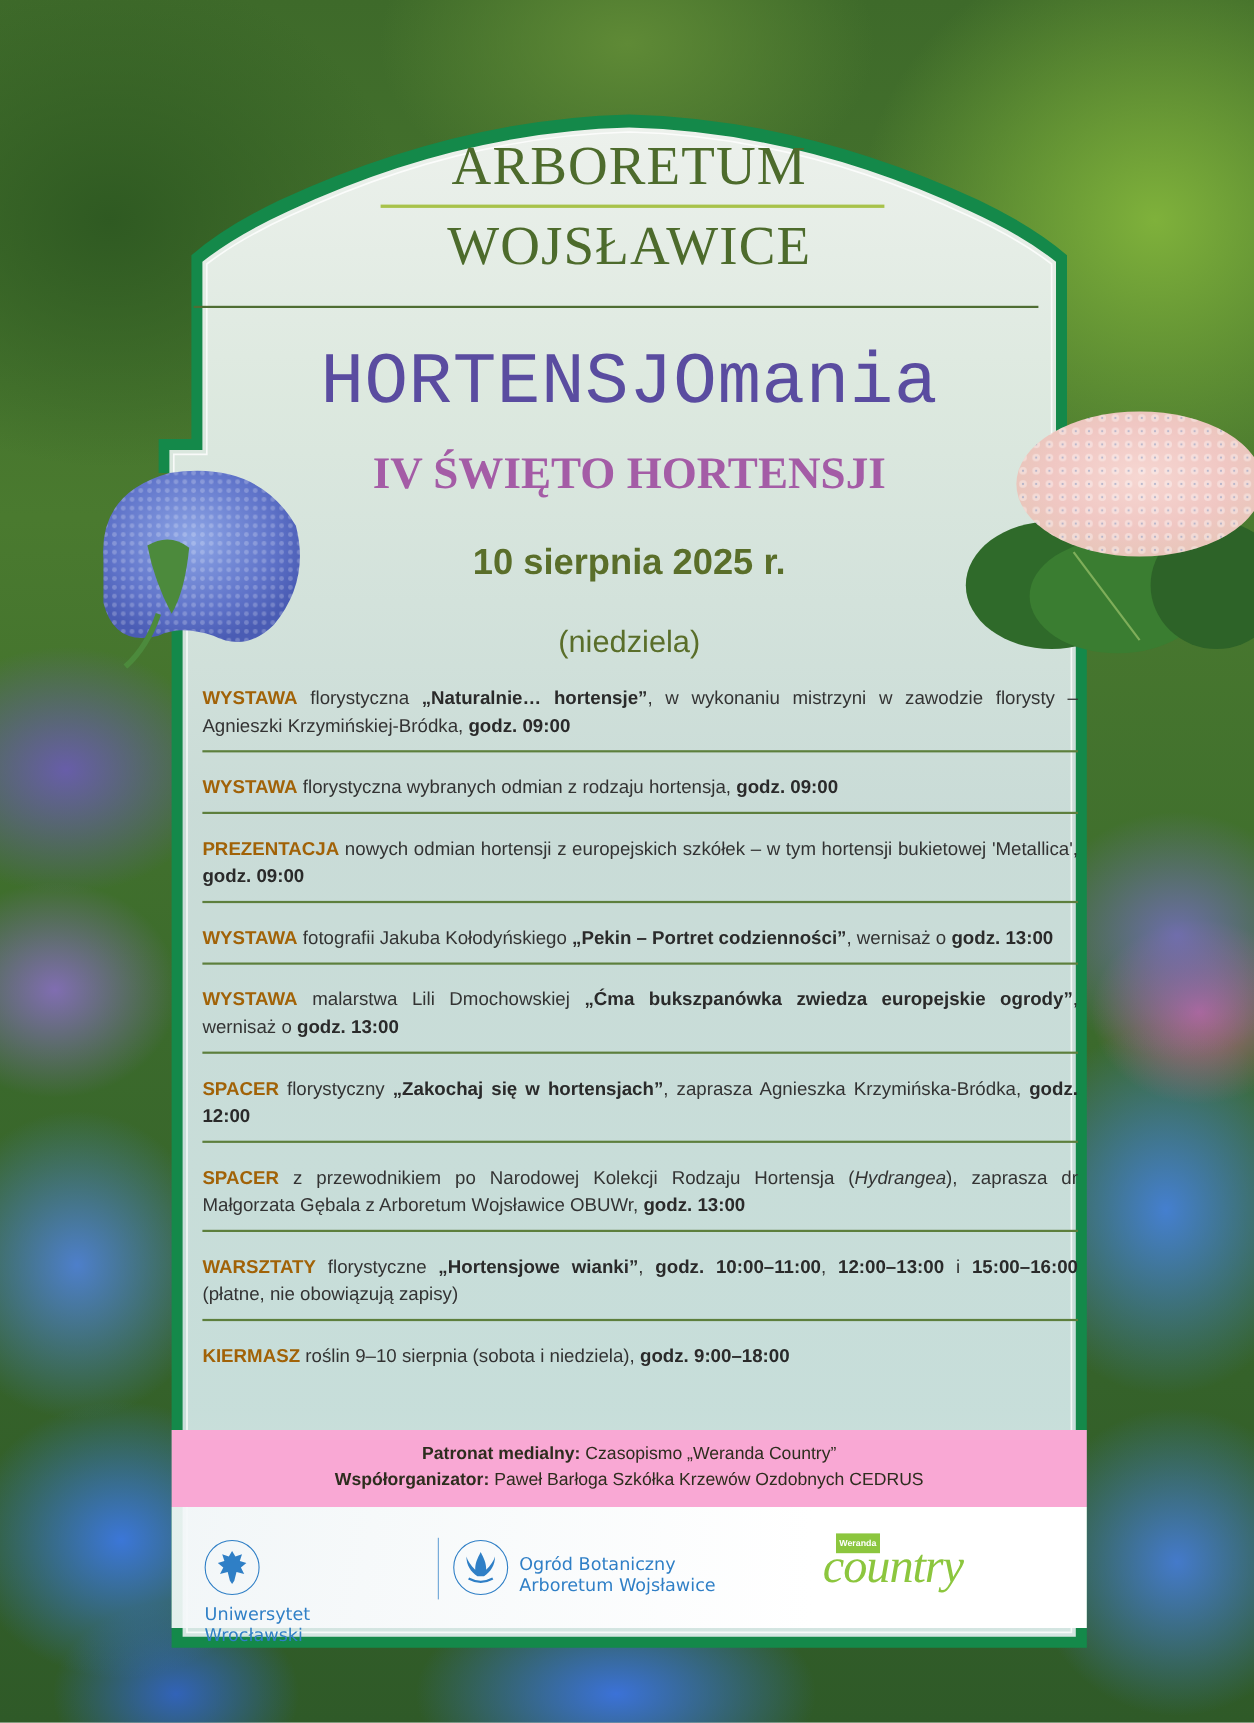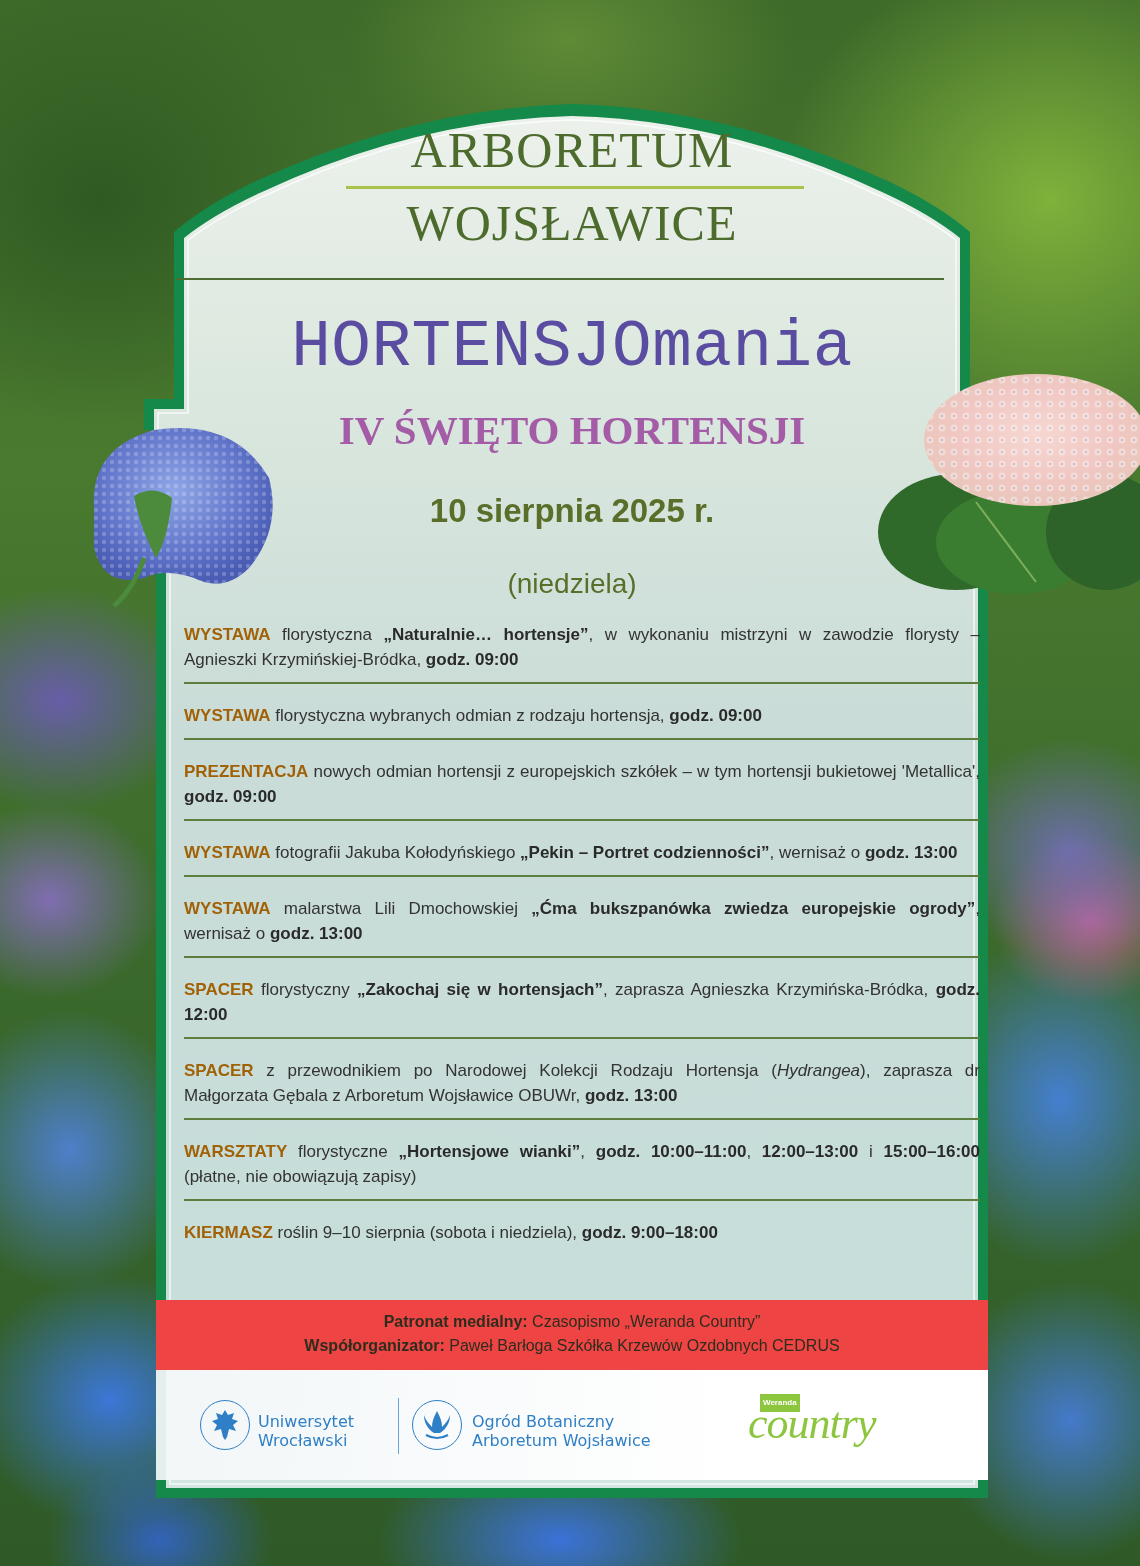--- a/index.html
+++ b/index.html
@@ -105,37 +105,37 @@
   }
   .prog-item:last-child { border-bottom: none; }
   .prog-item .kw { color: #a16207; font-weight: bold; }
   .prog-item b { color: #2a2a2a; }
   .prog-item i { font-style: italic; }
 
   
   .patron-band {
     position: absolute;
     left: 0; width: 832px; top: 1206px; height: 70px;
-    background: #ef4444;
+    background: #f9a8d4;
     text-align: center;
     color: #2d2d1e;
     font-size: 16px;
     line-height: 24px;
     padding-top: 10px;
   }
   .patron-band b { font-weight: bold; }
 
   .logos-band {
     position: absolute;
     left: 0; width: 832px; top: 1276px; height: 110px;
     background: linear-gradient(90deg, rgba(245,248,250,0.92), #ffffff 70%);
   }
   .logo-uwr {
-    position: absolute; left: 44px; top: 30px;
-    display: flex; align-items: flex-end; gap: 8px;
+    position: absolute; left: 30px; top: 30px;
+    display: flex; align-items: flex-start; gap: 8px; flex-direction: column;
   }
   .logo-circle {
     width: 50px; height: 50px; border-radius: 50%;
     border: 1.5px solid #2f7fc6;
     display: flex; align-items: center; justify-content: center;
   }
   .logo-text {
     color: #2f7fc6; font-size: 16px; line-height: 19px;
     font-family: "DejaVu Sans", sans-serif;
   }

